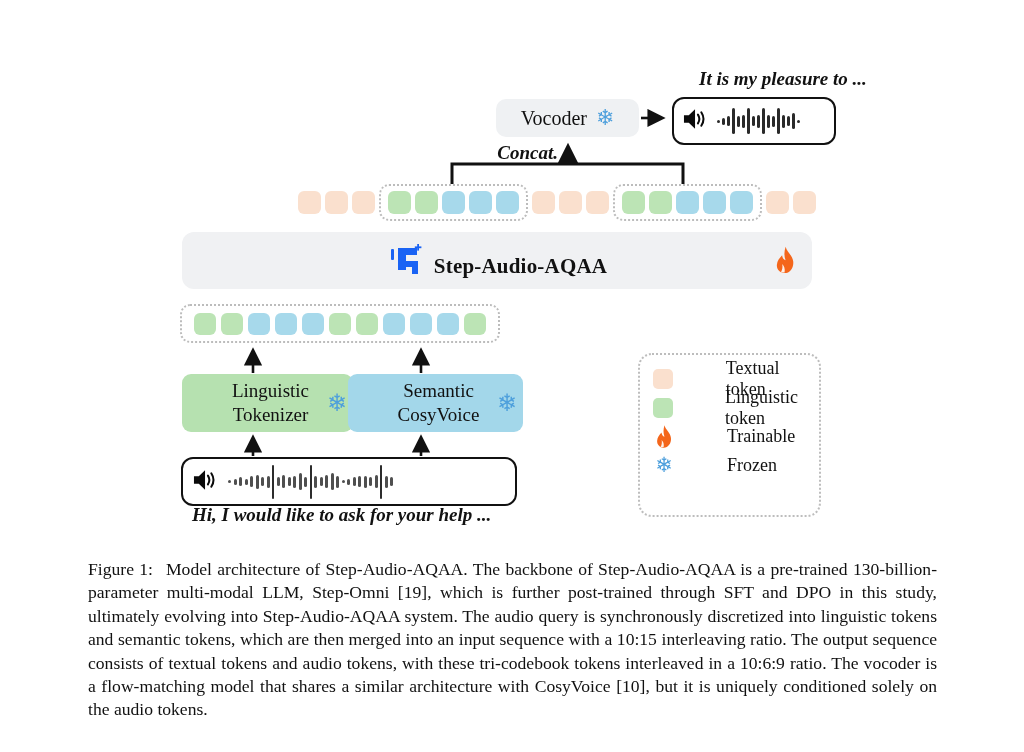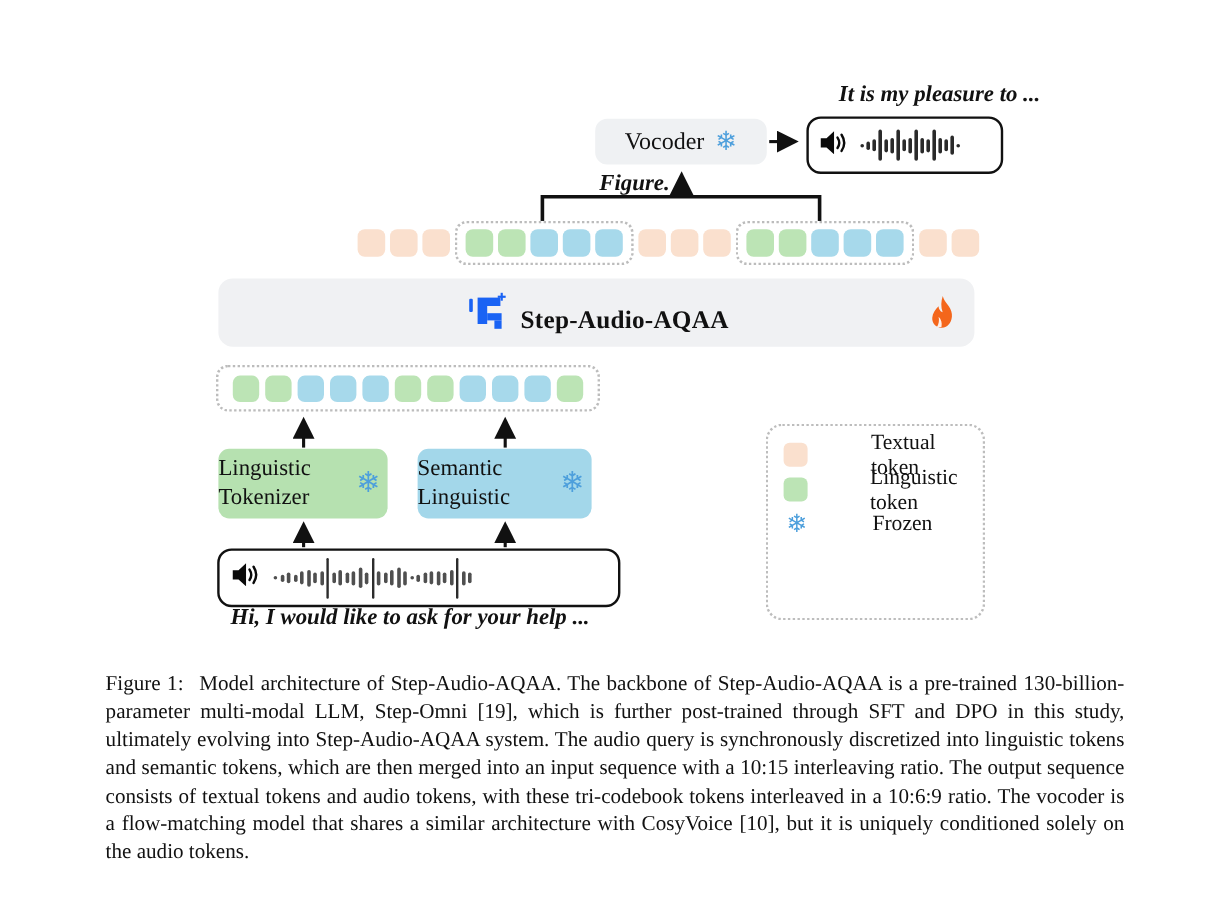--- a/index.html
+++ b/index.html
@@ -25,21 +25,21 @@
   .t-semantic{background:var(--semantic);}
   .out-row{left:298px;top:181px;height:42px;display:flex;align-items:center;gap:4px;}
   .token-group{border:2px dotted #bcbcbc;border-radius:10px;padding:5px 7px;display:flex;gap:4px;background:#fff;}
   .in-row{left:180px;top:304px;width:320px;height:39px;border:2px dotted #bcbcbc;border-radius:10px;display:flex;align-items:center;justify-content:center;gap:5px;box-sizing:border-box;background:#fff;}
   .in-row .token{width:22px;height:22px;}
   
   .backbone{left:182px;top:232px;width:630px;height:57px;border-radius:12px;background:#f0f1f3;display:flex;align-items:center;justify-content:center;gap:11px;}
   .backbone-label{font-size:21px;font-weight:700;letter-spacing:.2px;margin-top:12px;}
   .flame-slot{position:absolute;right:14px;top:13px;}
   
-  .tokenizer{border-radius:9px;display:flex;align-items:center;justify-content:center;text-align:left;font-size:19px;line-height:1.25;position:absolute;}
+  .tokenizer{border-radius:9px;display:flex;align-items:center;justify-content:center;text-align:center;font-size:19px;line-height:1.25;position:absolute;padding-left:30px;}
   .tok-ling{left:182px;top:374px;width:141px;height:58px;background:var(--linguistic-box);}
   .tok-sem{left:348px;top:374px;width:145px;height:58px;background:var(--semantic-box);}
   .tokenizer .label{padding-right:24px;}
   .tokenizer .snowflake{position:absolute;right:6px;top:50%;transform:translateY(-50%);font-size:24px;}
   
   .wave{display:flex;align-items:center;gap:2.5px;}
   .wave i{display:block;width:3px;border-radius:2px;background:#4f4f4f;}
   .wave i.sep{width:2px;background:#2c2c2c;}
   .out-bubble .wave i{width:2.5px;background:#2a2a2a;}
   
@@ -101,21 +101,21 @@
       <i style="height: 13px;"></i>
       <i style="height: 11px;"></i>
       <i class="sep" style="height: 26px;"></i>
       <i style="height: 13px;"></i>
       <i style="height: 10px;"></i>
       <i style="height: 16px;"></i>
       <i style="height: 3px;"></i>
     </span>
 </div>
 
-<div class="abs italic-note concat-label">Figure.</div>
+<div class="abs italic-note concat-label">Concat.</div>
 
 <div class="abs out-row">
     <div class="token t-textual"></div>
     <div class="token t-textual"></div>
     <div class="token t-textual"></div>
     <div class="token-group">
       <div class="token t-linguistic"></div>
       <div class="token t-linguistic"></div>
       <div class="token t-semantic"></div>
       <div class="token t-semantic"></div>
@@ -168,21 +168,21 @@
     <div class="token t-semantic"></div>
     <div class="token t-semantic"></div>
     <div class="token t-linguistic"></div>
   </div>
 
 <div class="tokenizer tok-ling">
   <span class="label">Linguistic Tokenizer</span>
   <span class="snowflake">❄</span>
 </div>
 <div class="tokenizer tok-sem">
-  <span class="label">Semantic Linguistic</span>
+  <span class="label">Semantic CosyVoice</span>
   <span class="snowflake">❄</span>
 </div>
 
 <div class="abs bubble in-bubble">
   <span class="speaker-slot">
   <svg width="26" height="24" viewBox="0 0 27 22">
     <polygon points="1,7 6,7 12.5,1 12.5,21 6,15 1,15" fill="#0a0a0a"></polygon>
     <path d="M15.5 6.5 Q 18.5 11 15.5 15.5" stroke="#0a0a0a" stroke-width="2.1" fill="none" stroke-linecap="round"></path>
     <path d="M19 4 Q 23.6 11 19 18" stroke="#0a0a0a" stroke-width="2.1" fill="none" stroke-linecap="round"></path>
   </svg>
@@ -232,20 +232,29 @@
       <span class="legend-label">Textual token</span>
     </div>
     <div class="legend-row">
       <span class="ic">
         <span class="legend-swatch" style="background: rgb(188, 228, 181);"></span>
       </span>
       <span class="legend-label">Linguistic token</span>
     </div>
     <div class="legend-row">
       <span class="ic">
+  <svg width="22" height="26" viewBox="0 0 24 28">
+    <path fill="#F4661B" d="M12.6 1.2 C 13.6 6.2, 19 9, 19.6 15 C 20.2 20.8, 16.4 25.6, 11.8 25.6 C 7.2 25.6, 4.2 22, 4.5 18 C 4.8 14.4, 6.9 11.8, 9.3 9.2 C 9.6 11.6, 10.6 13.2, 12.5 13.8 C 11 9.6, 11.2 5, 12.6 1.2 Z"></path>
+    <path fill="#ffffff" d="M8.2 25 C 9.6 22.4, 10 20, 9.4 17.2 C 11.4 19.2, 12.2 21.6, 11.6 25 Z" opacity="0.9"></path>
+  </svg>
+</span>
+      <span class="legend-label">Trainable</span>
+    </div>
+    <div class="legend-row">
+      <span class="ic">
         <span class="snowflake">❄</span>
       </span>
       <span class="legend-label">Frozen</span>
     </div>
   </div>
 
 <div class="abs caption">
   <span class="fig-label">Figure 1:</span><span>Model architecture of Step-Audio-AQAA. The backbone of Step-Audio-AQAA is a pre-trained 130-billion-parameter multi-modal LLM, Step-Omni [19], which is further post-trained through SFT and DPO in this study, ultimately evolving into Step-Audio-AQAA system. The audio query is synchronously discretized into linguistic tokens and semantic tokens, which are then merged into an input sequence with a 10:15 interleaving ratio.  The output sequence consists of textual tokens and audio tokens, with these tri-codebook tokens interleaved in a 10:6:9 ratio. The vocoder is a flow-matching model that shares a similar architecture with CosyVoice [10], but it is uniquely conditioned solely on the audio tokens.</span>
 </div>
 

